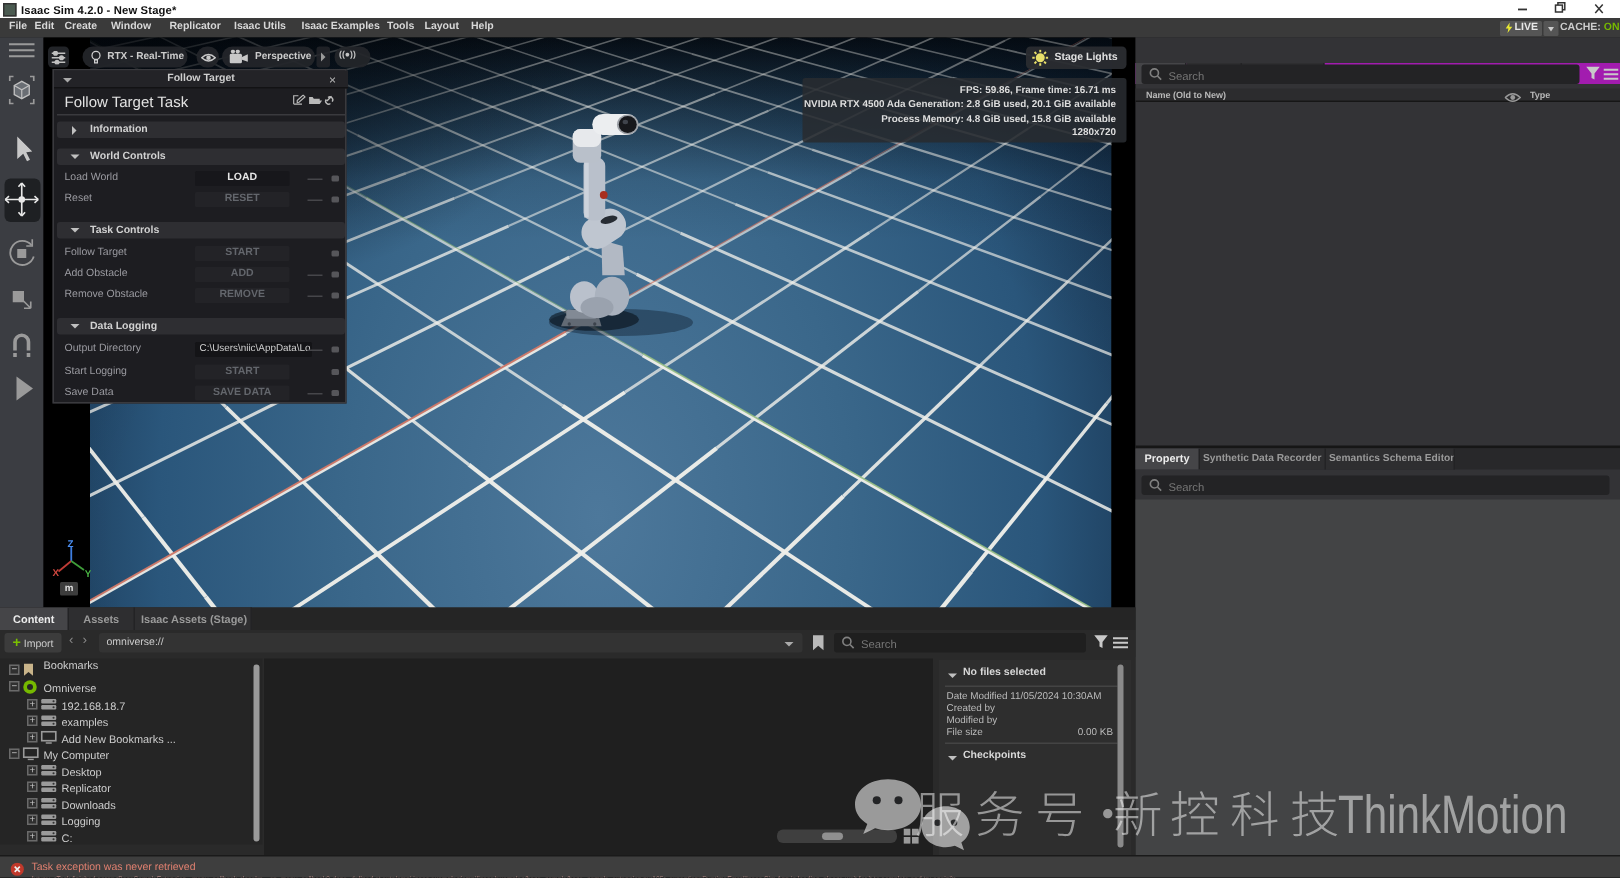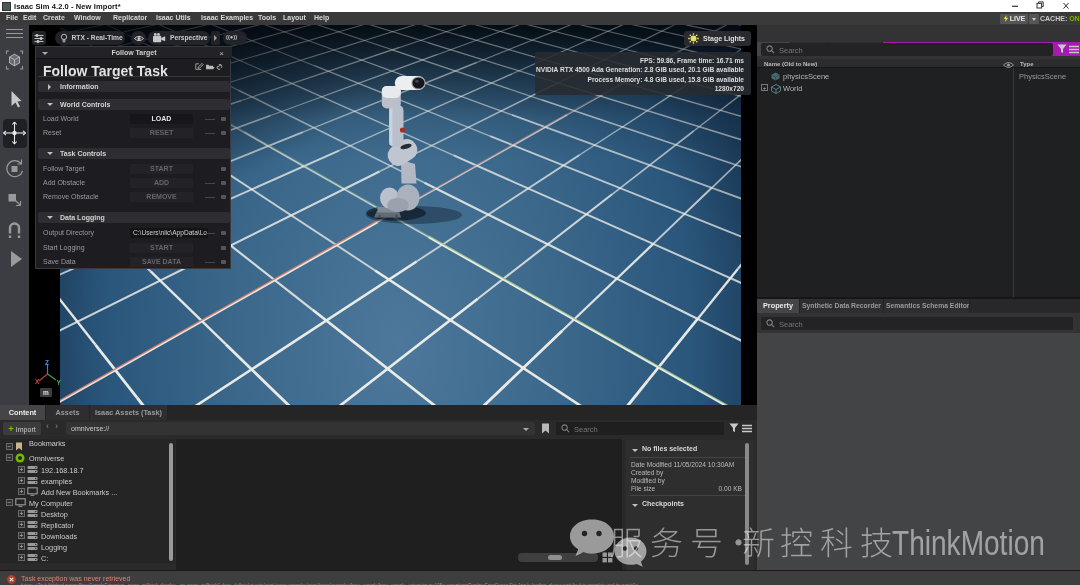--- a/index.html
+++ b/index.html
@@ -52,21 +52,21 @@
   #statusbar { left:0; top:570px; width:1080px; height:15px; background:#3e3e3e; border-top:1px solid #1a1a1a; }
   
   #watermark { left:540px; top:500px; width:540px; height:80px; pointer-events:none; }
 </style>
 </head>
 <body>
 <div id="root">
 
   <div class="abs" id="titlebar">
     <div class="abs" id="appicon"></div>
-    <div class="abs txt">Isaac Sim 4.2.0 - New Import*</div>
+    <div class="abs txt">Isaac Sim 4.2.0 - New Stage*</div>
     <svg class="abs" style="left:1008px; top:0; width:66px; height:12px;" viewBox="0 0 66 12">
       <rect x="4" y="5.7" width="6" height="1.2" fill="#333"></rect>
       <rect x="29" y="3.4" width="4.6" height="4.6" fill="none" stroke="#333" stroke-width="1"></rect>
       <path d="M30.6 3.4 L30.6 1.9 L35.2 1.9 L35.2 6.5 L33.6 6.5" fill="none" stroke="#333" stroke-width="1"></path>
       <path d="M55.5 3 L60.5 8.6 M60.5 3 L55.5 8.6" stroke="#333" stroke-width="1"></path>
     </svg>
   </div>
 
   <div class="abs" id="menubar">
     <div class="abs menuitem" style="left:6px;">File</div>
@@ -545,21 +545,21 @@
   </svg>
   <div class="abs" style="left:40px; top:388px; width:12px; height:9px; background:#3d3d3d; color:#e0e0e0;
       font-size:6.5px; font-weight:bold; text-align:center; line-height:9px; border-radius:1px;">m</div>
 
   <div class="abs" style="left:35px; top:46px; width:196px; height:223px; background:#1d1d21; border:1px solid #3a3a3e;">
       <div style="position:absolute;left:0;top:0;width:196px;height:12px;background:#232327;border-bottom:1px solid #121214;">
         <span style="position:absolute;left:6px;top:4.5px;width:0;height:0;border-left:3.0px solid transparent;border-right:3.0px solid transparent;border-top:3.5px solid #aaa;"></span>
         <span style="position:absolute;left:0;right:0;top:2px;text-align:center;font-size:7px;font-weight:bold;color:#cfcfcf;">Follow Target</span>
         <span style="position:absolute;right:8px;top:1.5px;font-size:8px;color:#bbb;">×</span>
       </div>
-      <div style="position:absolute;left:7px;top:16px;font-size:14px;font-weight:bold;color:#e2e2e2;">Follow Target Task</div>
+      <div style="position:absolute;left:7px;top:16px;font-size:10px;font-weight:normal;color:#e2e2e2;">Follow Target Task</div>
       <svg style="position:absolute;left:159px;top:16px;width:30px;height:8px;" viewBox="0 0 38 10" fill="none" stroke="#b9b9b9" stroke-width="1">
       <path d="M1 8 L8 8 M1 8 L1 1 L5 1 M4 5 L9 0.5 L10.5 2 L5.5 6.5 L4 6.8 Z"></path>
       <path d="M14 8 L14 2 L17 2 L18 3.5 L23 3.5 L23 8 Z M14 8 L16 5 L25 5 L23 8" fill="#b9b9b9" stroke="none"></path>
       <path d="M29 5.5 L33 1.5 M28.5 4 A2.5 2.5 0 0 0 32 7.5 M33.5 6 A2.5 2.5 0 0 0 30 2.5" stroke-width="1.2"></path>
     </svg>
       <div style="position:absolute;left:2px;top:29px;width:192px;height:1px;background:#3a3a3e;"></div>
       <div style="position:absolute;left:2px;top:34px;width:192px;height:11px;background:#2e2e32;border-radius:2px;">
         <span style="position:absolute;left:10px;top:2.5px;width:0;height:0;border-top:3.0px solid transparent;border-bottom:3.0px solid transparent;border-left:3.5px solid #c0c0c0;"></span>
         <span style="position:absolute;left:22px;top:1.5px;font-size:7px;font-weight:bold;color:#d2d2d2;">Information</span>
       </div>
@@ -632,59 +632,41 @@
       </svg>
     </div>
   <div class="abs" id="stagehead">
     <span style="position:absolute;left:7px;top:1.5px;">Name (Old to New)</span>
     <svg style="position:absolute;left:246px;top:2px;width:11px;height:8px;" viewBox="0 0 11 8">
         <path d="M0.5 4 Q5.5 -1 10.5 4 Q5.5 9 0.5 4 Z" fill="none" stroke="#999" stroke-width="0.9"></path>
         <circle cx="5.5" cy="4" r="1.6" fill="#999"></circle>
       </svg>
     <span style="position:absolute;left:263px;top:1.5px;">Type</span>
   </div>
-  <div class="abs" id="stagetree">
-    <div style="position:absolute;left:0;top:0;width:257px;height:229px;border-right:1px solid #39393c;"></div>
-    <div class="treerow" style="position:absolute;left:0;top:3px;width:257px;height:11px;">
-      <svg style="position:absolute;left:14px;top:1px;width:9px;height:9px;" viewBox="0 0 10 10">
-      <path d="M5 0.5 L9.5 3 L9.5 7 L5 9.5 L0.5 7 L0.5 3 Z" fill="#4a6a72"></path>
-      <path d="M0.5 3 L5 5.5 L9.5 3 M5 5.5 L5 9.5" stroke="#2c4248" stroke-width="0.8" fill="none"></path>
-        </svg>
-        <span style="position:absolute;left:26px;top:1px;">physicsScene</span>
-    </div>
-    <div class="treerow" style="position:absolute;left:0;top:15px;width:257px;height:11px;">
-      <span style="position:absolute;left:4px;top:0.5px;width:7px;height:7px;border:1px solid #777;font-size:6px;line-height:6px;text-align:center;color:#bbb;">+</span>
-      <svg style="position:absolute;left:14px;top:1px;width:10px;height:10px;" viewBox="0 0 10 10">
-      <path d="M5 0.5 L9.5 3 L9.5 7 L5 9.5 L0.5 7 L0.5 3 Z M0.5 3 L5 5.5 L9.5 3 M5 5.5 L5 9.5" stroke="#5c8891" stroke-width="0.9" fill="none"></path>
-        </svg>
-        <span style="position:absolute;left:26px;top:1px;">World</span>
-    </div>
-    <div class="treerow" style="position:absolute;left:262px;top:4px;color:#9a9a9a;">PhysicsScene</div>
-  </div>
   <div class="abs" style="left:757px; top:297px; width:323px; height:2px; background:#161616;"></div>
   <div class="abs" style="left:757px; top:299px; width:355px; height:14px; background:#28282a;">
     <div class="tab active" style="width:43px;">Property</div>
     <div class="tab" style="width:84px;font-size:6.8px;">Synthetic Data Recorder</div>
     <div class="tab" style="width:86px;font-size:6.8px;">Semantics Schema Editor</div>
   </div>
   <div class="abs searchbar" style="left:761px; top:317px; width:312px;">
       <svg class="mag" viewBox="0 0 10 10">
         <circle cx="4" cy="4" r="3" fill="none" stroke="#808080" stroke-width="1.2"></circle>
         <path d="M6.3 6.3 L9 9" stroke="#808080" stroke-width="1.2"></path>
       </svg>
       <span class="ph">Search</span>
     </div>
   <div class="abs" id="proppanel"></div>
 
   <div class="abs" id="bottompanel"></div>
 
   <div class="abs" id="btabs">
     <div class="tab active" style="width:46px;height:15px;line-height:15px;">Content</div>
     <div class="tab" style="width:44px;height:15px;line-height:15px;">Assets</div>
-    <div class="tab" style="width:78px;height:15px;line-height:15px;padding:0 4px;">Isaac Assets (Task)</div>
+    <div class="tab" style="width:78px;height:15px;line-height:15px;padding:0 4px;">Isaac Assets (Stage)</div>
   </div>
   <div class="abs" id="btoolbar">
     <div style="position:absolute;left:3px;top:2px;width:38px;height:13px;background:#3c3c3c;border-radius:2px;
         font-size:7px;color:#ccc;text-align:center;line-height:13px;"><span style="color:#7ac000;font-weight:bold;font-size:9.5px;">+</span> Import</div>
     <div style="position:absolute;left:46px;top:1px;font-size:9px;color:#888;">‹</div>
     <div style="position:absolute;left:55px;top:1px;font-size:9px;color:#888;">›</div>
     <div style="position:absolute;left:66px;top:2px;width:469px;height:13px;background:#333333;border-radius:2px;">
        <span style="position:absolute;left:5px;top:2.5px;font-size:7px;color:#ccc;">omniverse://</span>
        <span style="position:absolute;left:457px;top:5.5px;width:0;height:0;border-left:3.0px solid transparent;border-right:3.0px solid transparent;border-top:3.5px solid #aaa;"></span>
     </div>

